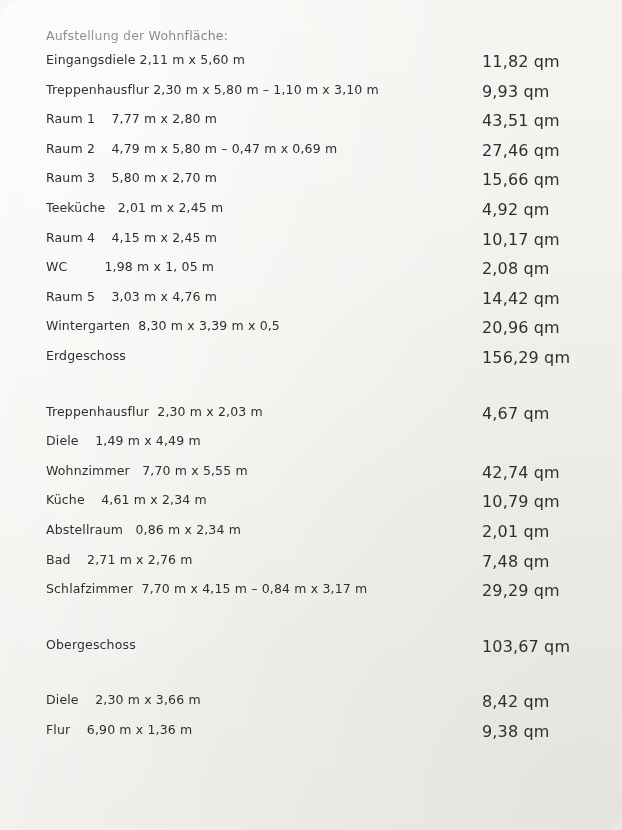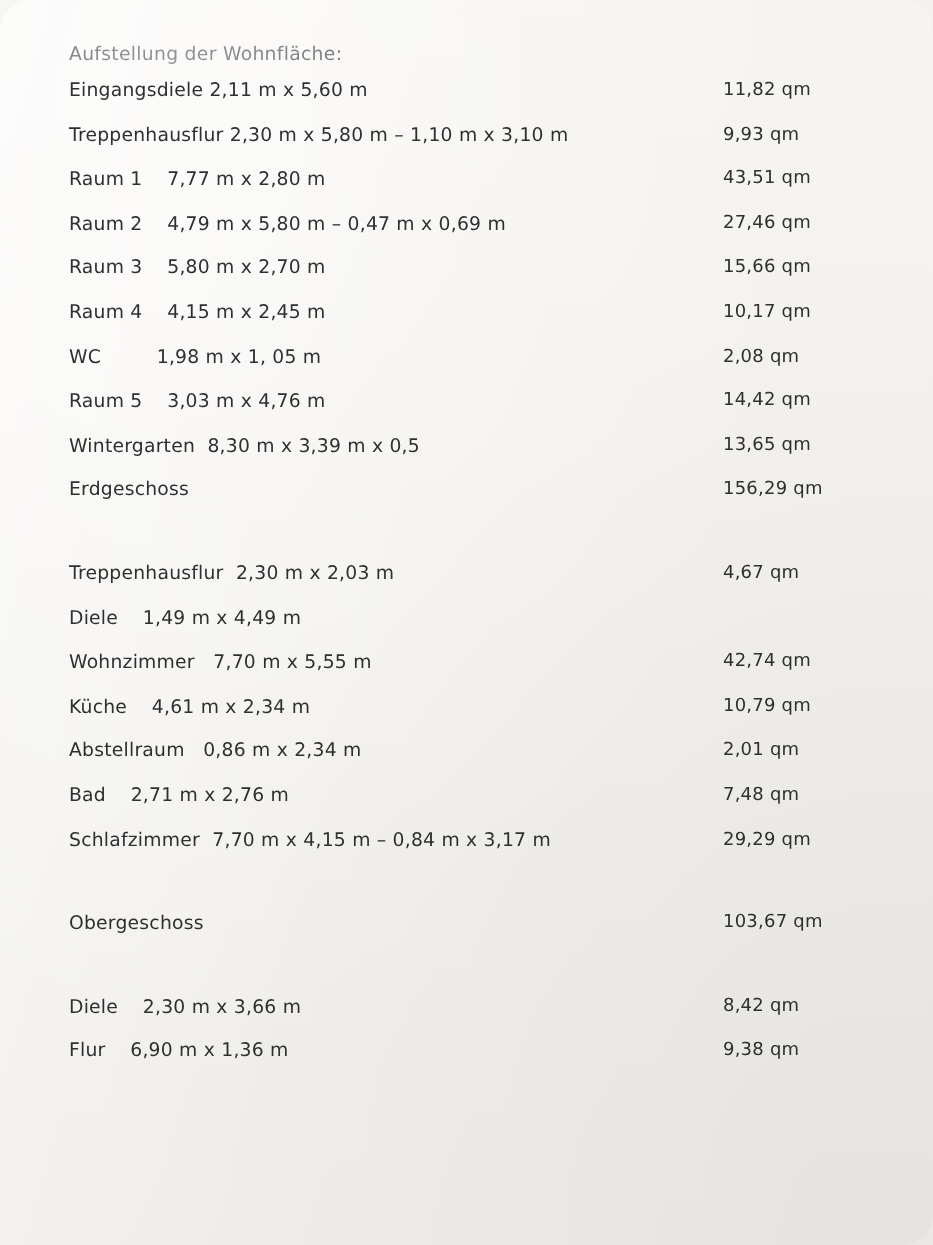--- a/index.html
+++ b/index.html
@@ -46,21 +46,21 @@
     color: #2f2f2f;
     white-space: pre;
     padding-left: 46px;
     flex: 0 0 auto;
   }
   .row .value {
     position: absolute;
     right: 0;
     width: 140px;
     text-align: left;
-    font-size: 12px;
+    font-size: 16px;
     letter-spacing: 0.15px;
     color: #2f2f2f;
   }
   .row-wrap {
     position: relative;
   }
   .spacer-md { height: 26px; }
   .indent-1 .label { padding-left: 46px; }
   .indent-2 .label { }
   
@@ -108,40 +108,46 @@
       </div>
     </div>
     <div class="row-wrap">
       <div class="row indent-1">
         <span class="label">Raum 3    5,80 m x 2,70 m</span>
         <span class="value">15,66 qm</span>
       </div>
     </div>
     <div class="row-wrap">
       <div class="row indent-1">
+        <span class="label">Teeküche   2,01 m x 2,45 m</span>
+        <span class="value">4,92 qm</span>
+      </div>
+    </div>
+    <div class="row-wrap">
+      <div class="row indent-1">
         <span class="label">Raum 4    4,15 m x 2,45 m</span>
         <span class="value">10,17 qm</span>
       </div>
     </div>
     <div class="row-wrap">
       <div class="row indent-1">
         <span class="label">WC         1,98 m x 1, 05 m</span>
         <span class="value">2,08 qm</span>
       </div>
     </div>
     <div class="row-wrap">
       <div class="row indent-1">
         <span class="label">Raum 5    3,03 m x 4,76 m</span>
         <span class="value">14,42 qm</span>
       </div>
     </div>
     <div class="row-wrap">
       <div class="row indent-1">
         <span class="label">Wintergarten  8,30 m x 3,39 m x 0,5</span>
-        <span class="value">13,65 qm</span>
+        <span class="value">20,96 qm</span>
       </div>
     </div>
 
     <div class="row-wrap">
       <div class="row indent-1">
         <span class="label">Erdgeschoss</span>
         <span class="value">156,29 qm</span>
       </div>
     </div>
 

